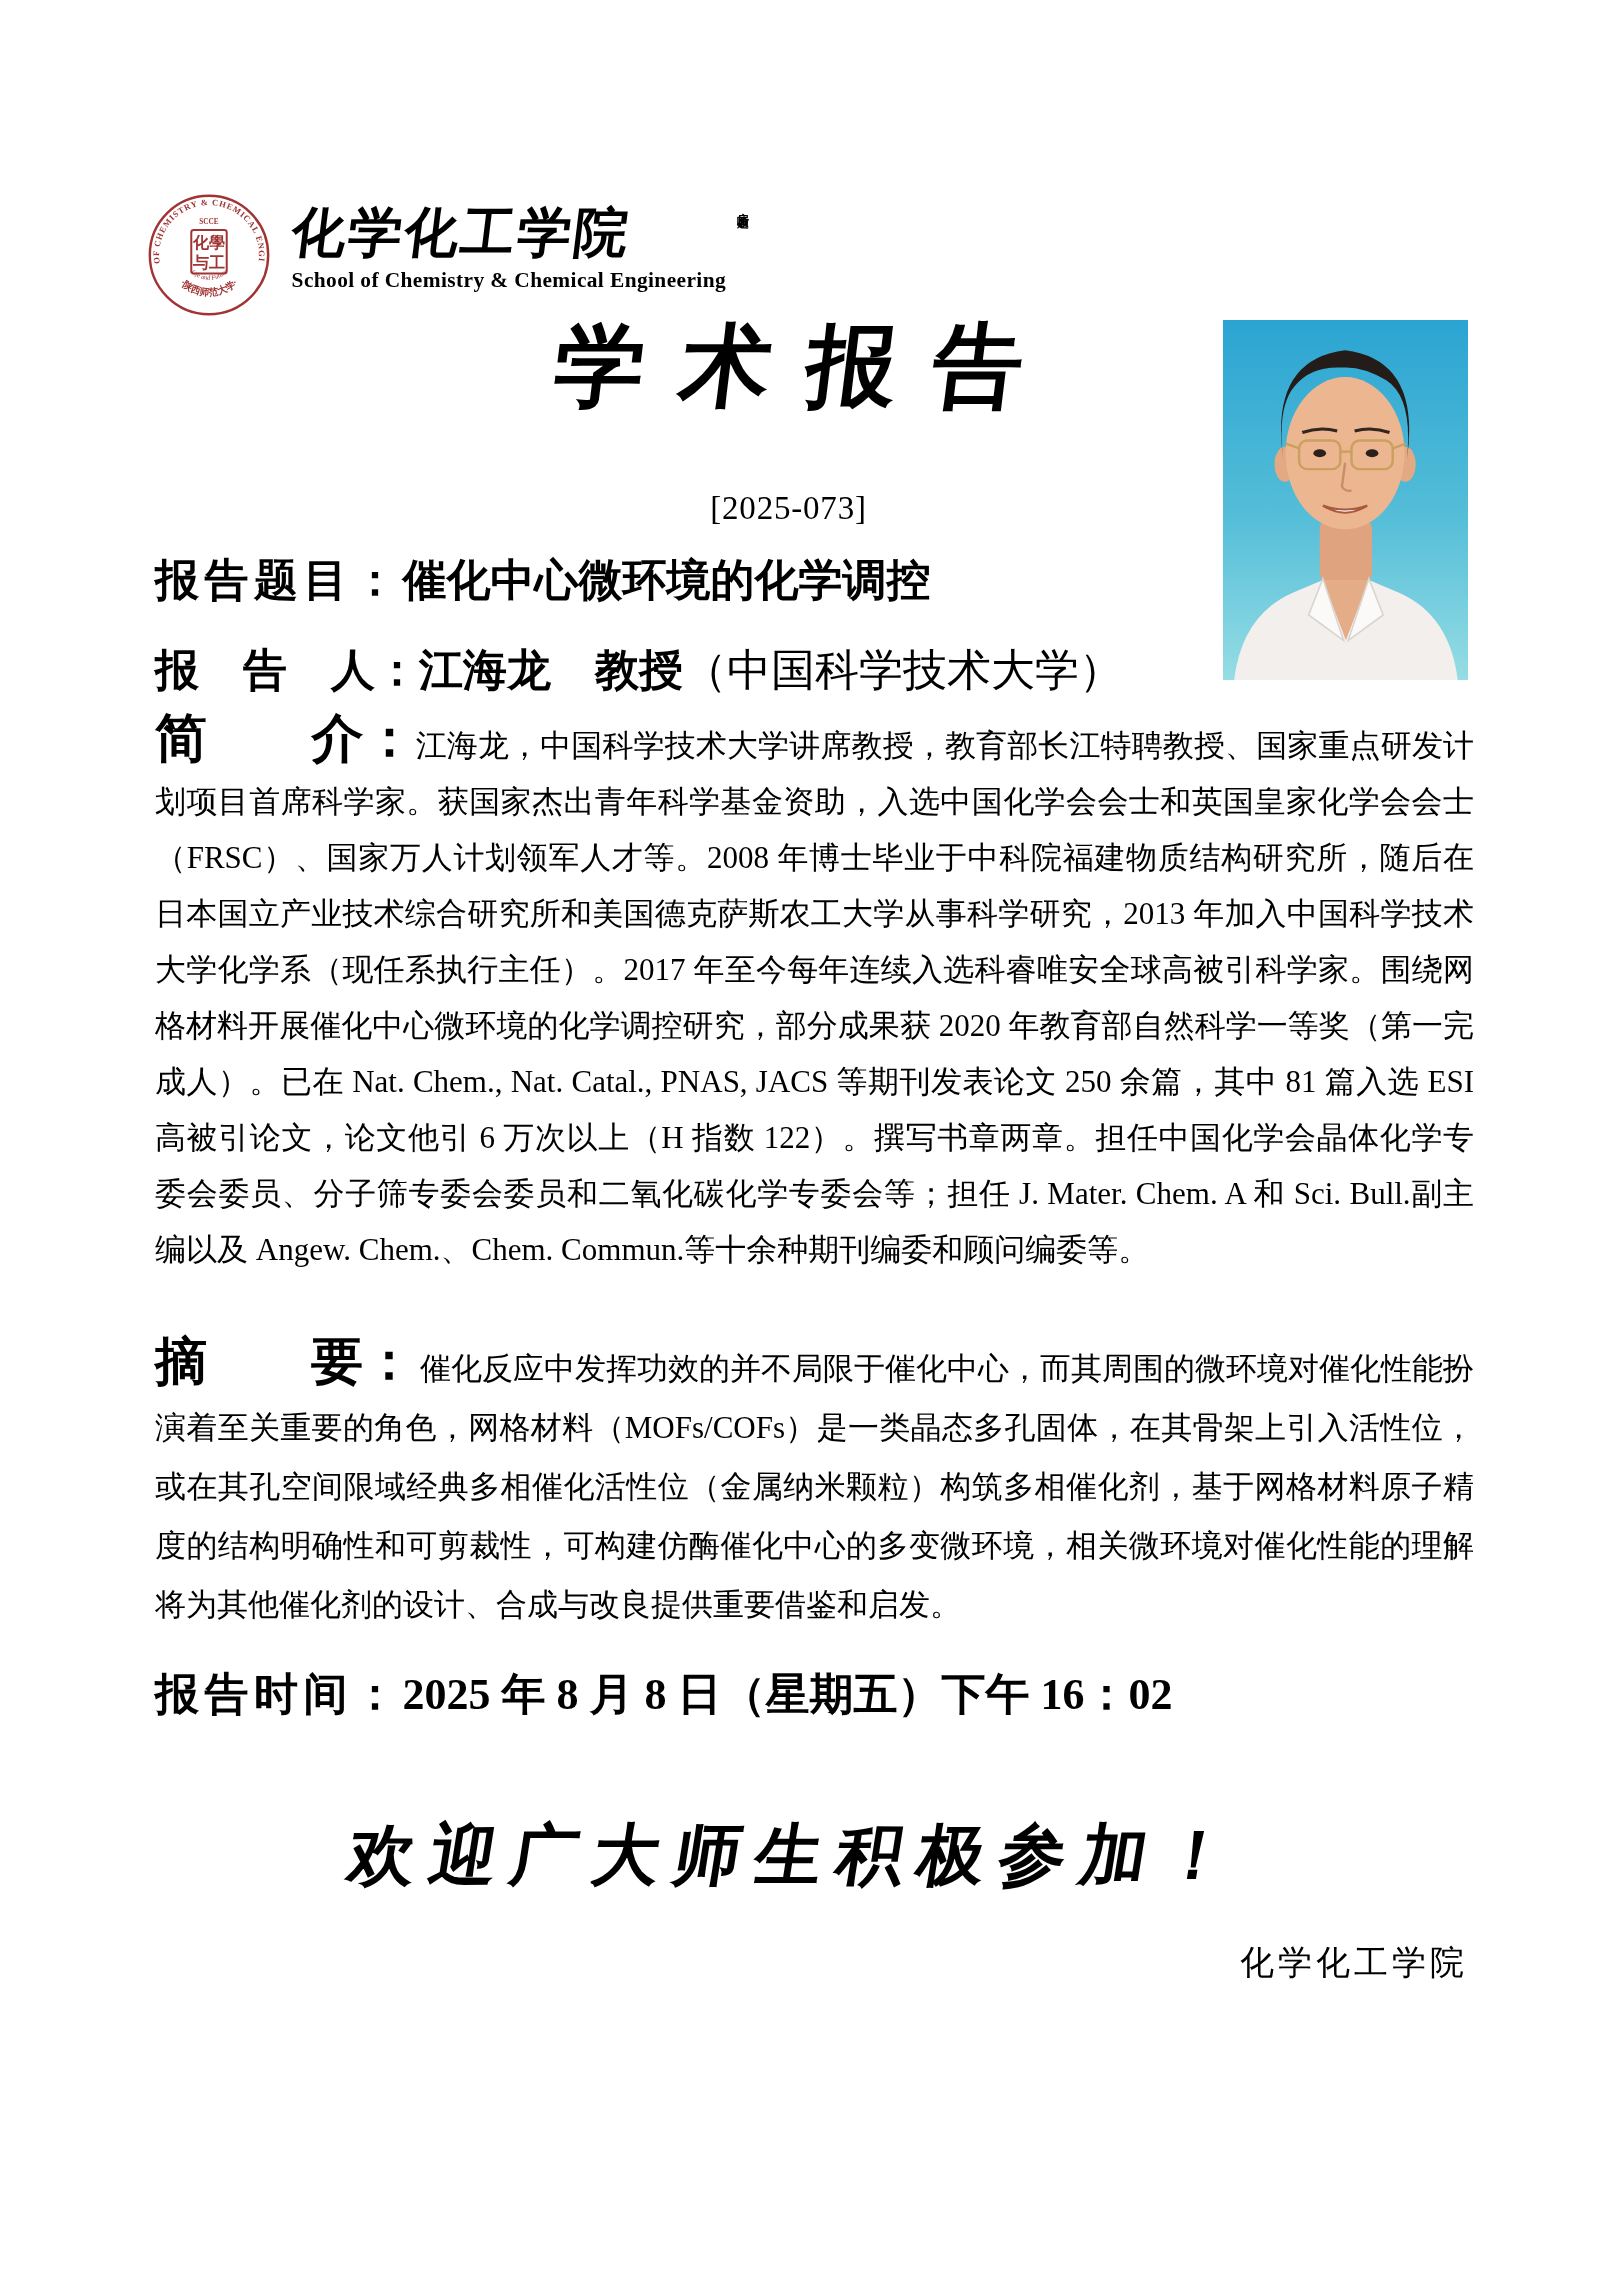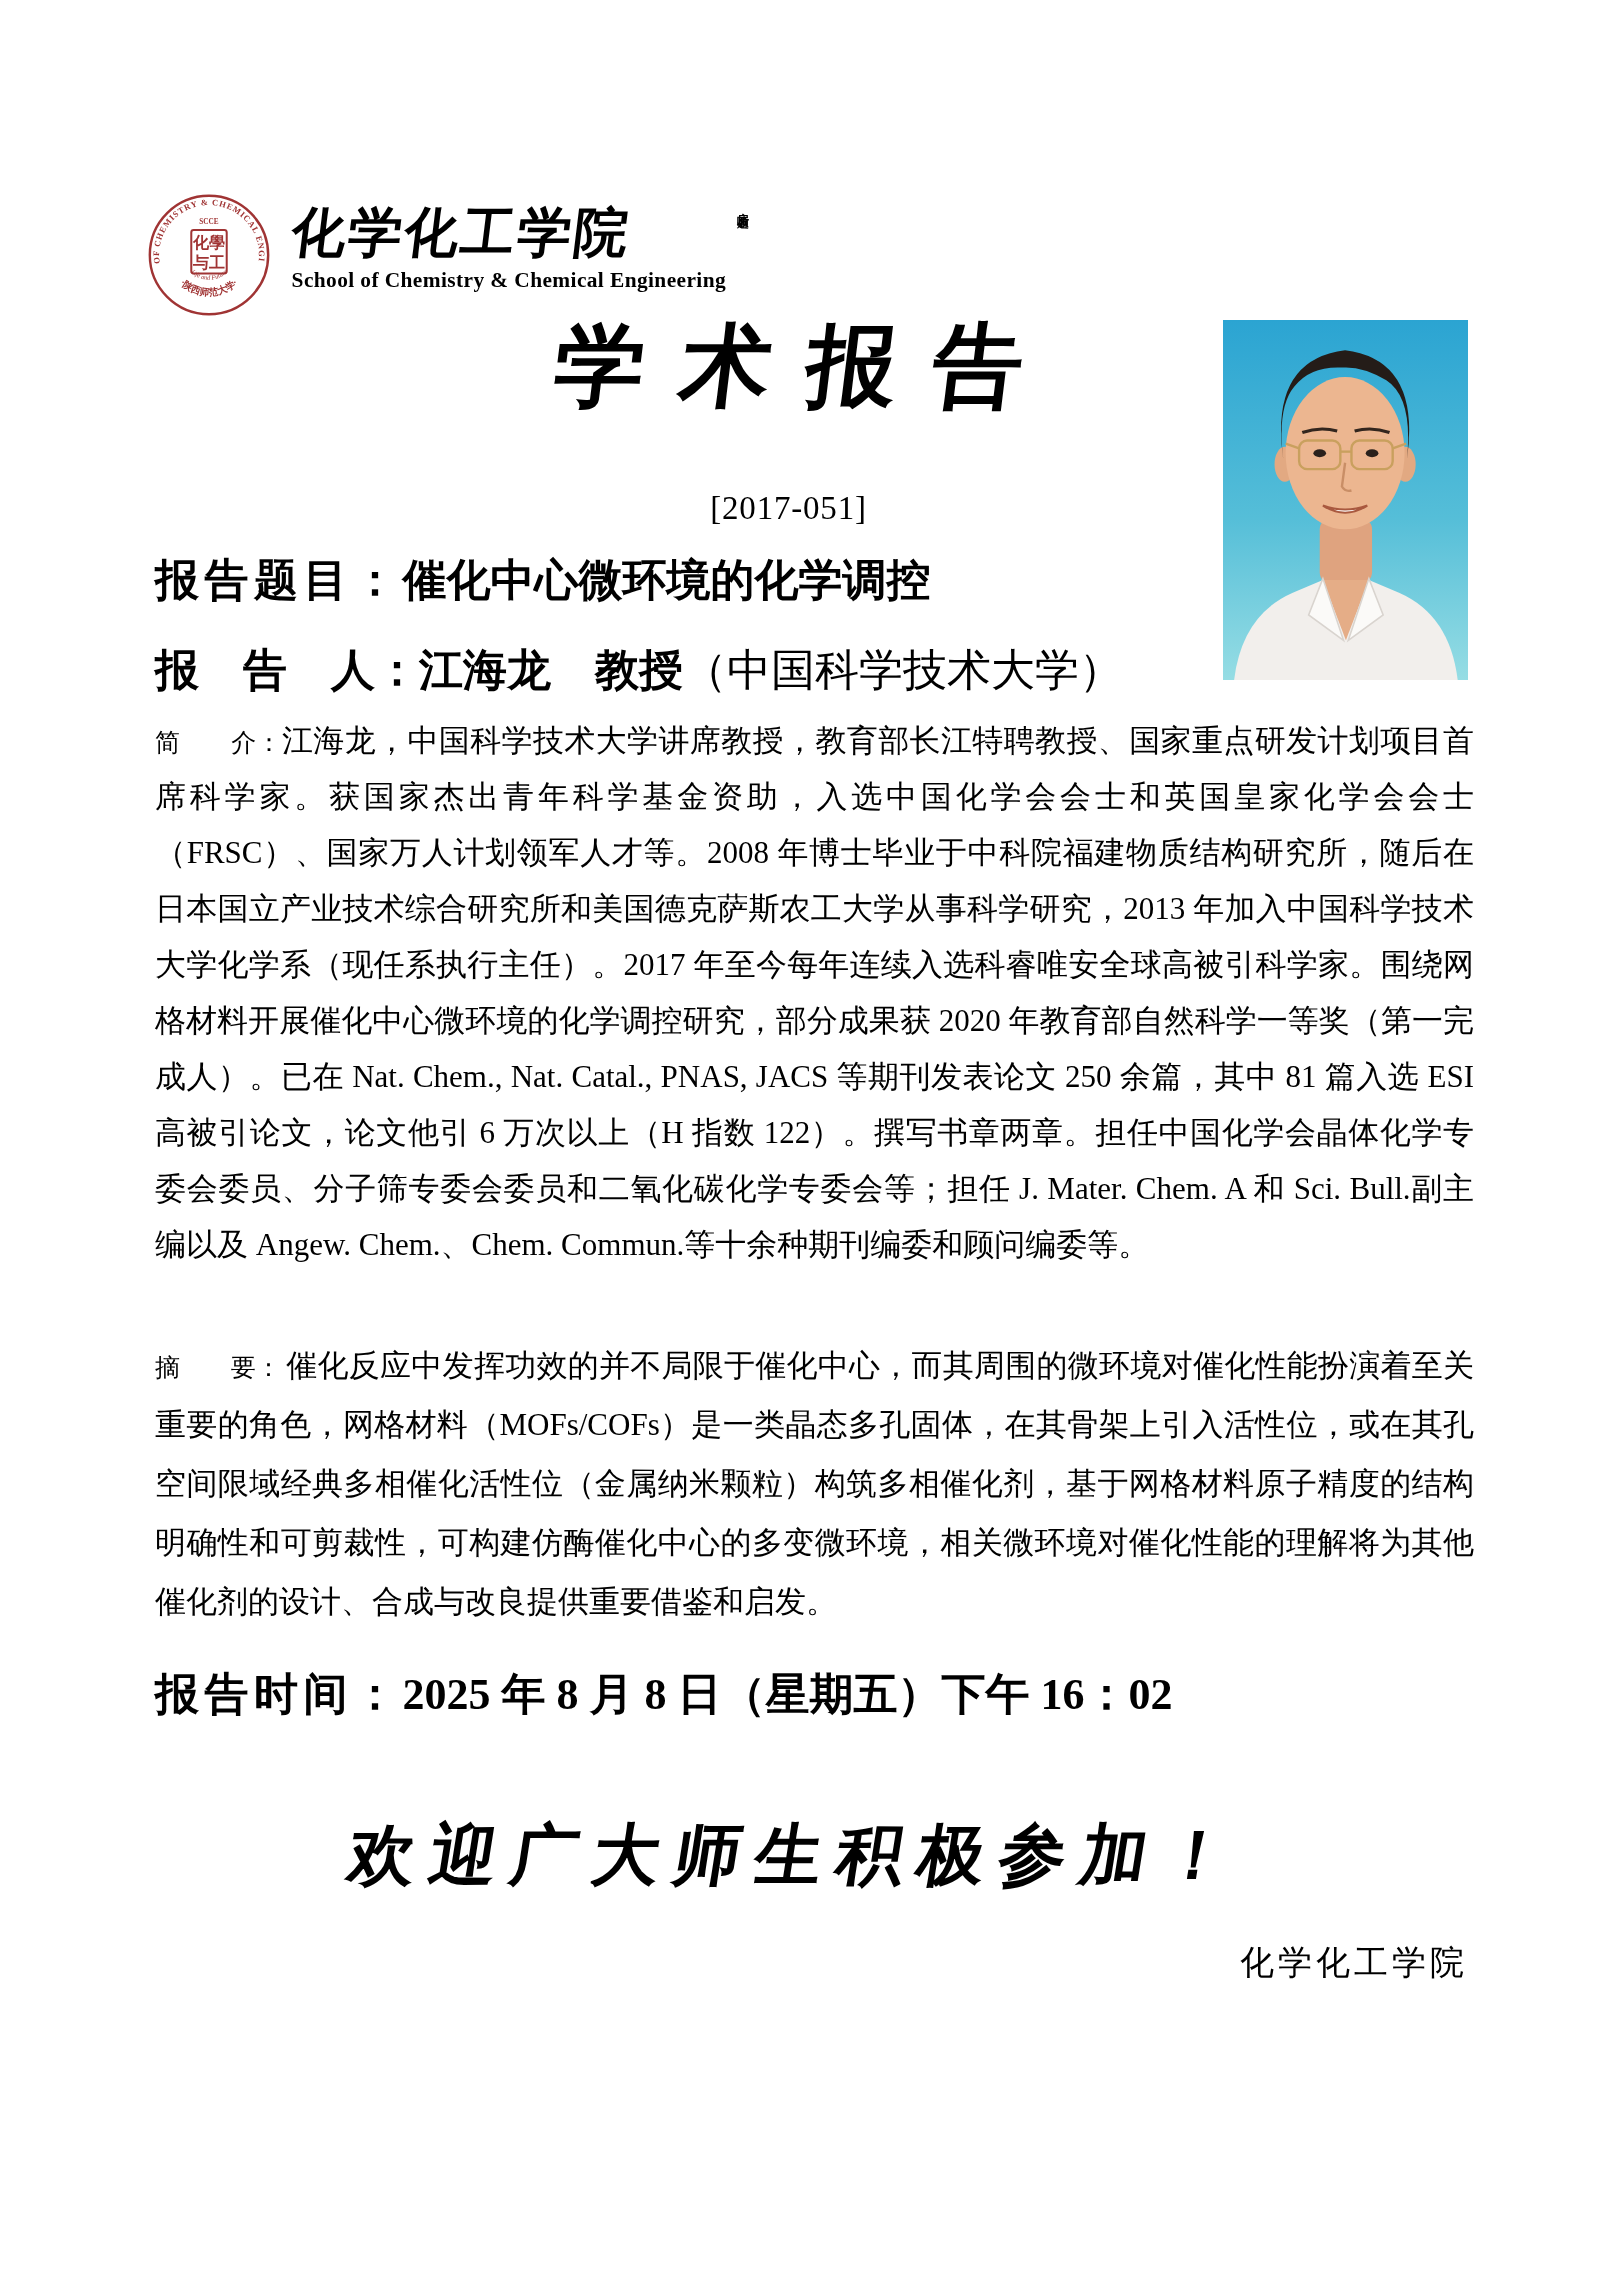--- a/index.html
+++ b/index.html
@@ -34,21 +34,21 @@
   .number { top: 490px; left: 0; width: 1577px; text-align: center; font-size: 33px; letter-spacing: 0.8px; }
 
   
   .field { left: 155px; right: 152px; font-size: 44px; line-height: 1.2; }
   .topic { top: 555px; }
   .topic .lab, .time .lab, .venue .lab { letter-spacing: 5.5px; }
   .speaker { top: 645px; }
 
   
   .para { left: 155px; right: 149px; font-size: 31px; text-align: justify; text-justify: inter-ideograph; }
-  .para .label { font-size: 25px; line-height: 1; font-weight: normal; }
+  .para .label { font-size: 52px; line-height: 1; font-weight: bold; }
   .bio { top: 713px; line-height: 56px; }
   .abstract { top: 1336px; line-height: 59px; }
   .abstract .label { margin-right: 5px; }
 
   .time { top: 1669px; }
   .venue { top: 1766px; }
 
   .welcome { top: 1810px; left: 0; width: 1593px; text-align: center; }
   .welcome .brush { font-size: 67px; letter-spacing: 14.3px; transform: skewX(-9deg); }
 
@@ -131,21 +131,21 @@
 
       <path d="M154 180 L150 210 q4 7 12 5" stroke="#c98e66" stroke-width="3" fill="none"></path>
 
       <path d="M126 234 Q154 252 182 234 Q154 244 126 234 Z" fill="#fdfdfd" stroke="#a9593f" stroke-width="2.5"></path>
     </svg>
   </div>
 
   <div class="abs title-row">
     <span class="brush">学术报告</span>
   </div>
-  <div class="abs number">[2017-051]</div>
+  <div class="abs number">[2025-073]</div>
 
   <div class="abs field topic">
     <span class="b lab">报告题目：</span><span class="b">催化中心微环境的化学调控</span>
   </div>
 
   <div class="abs field speaker">
     <span class="b">报　告　人：</span><span class="b">江海龙　教授</span><span>（中国科学技术大学）</span>
   </div>
 
   <p class="abs para bio">

